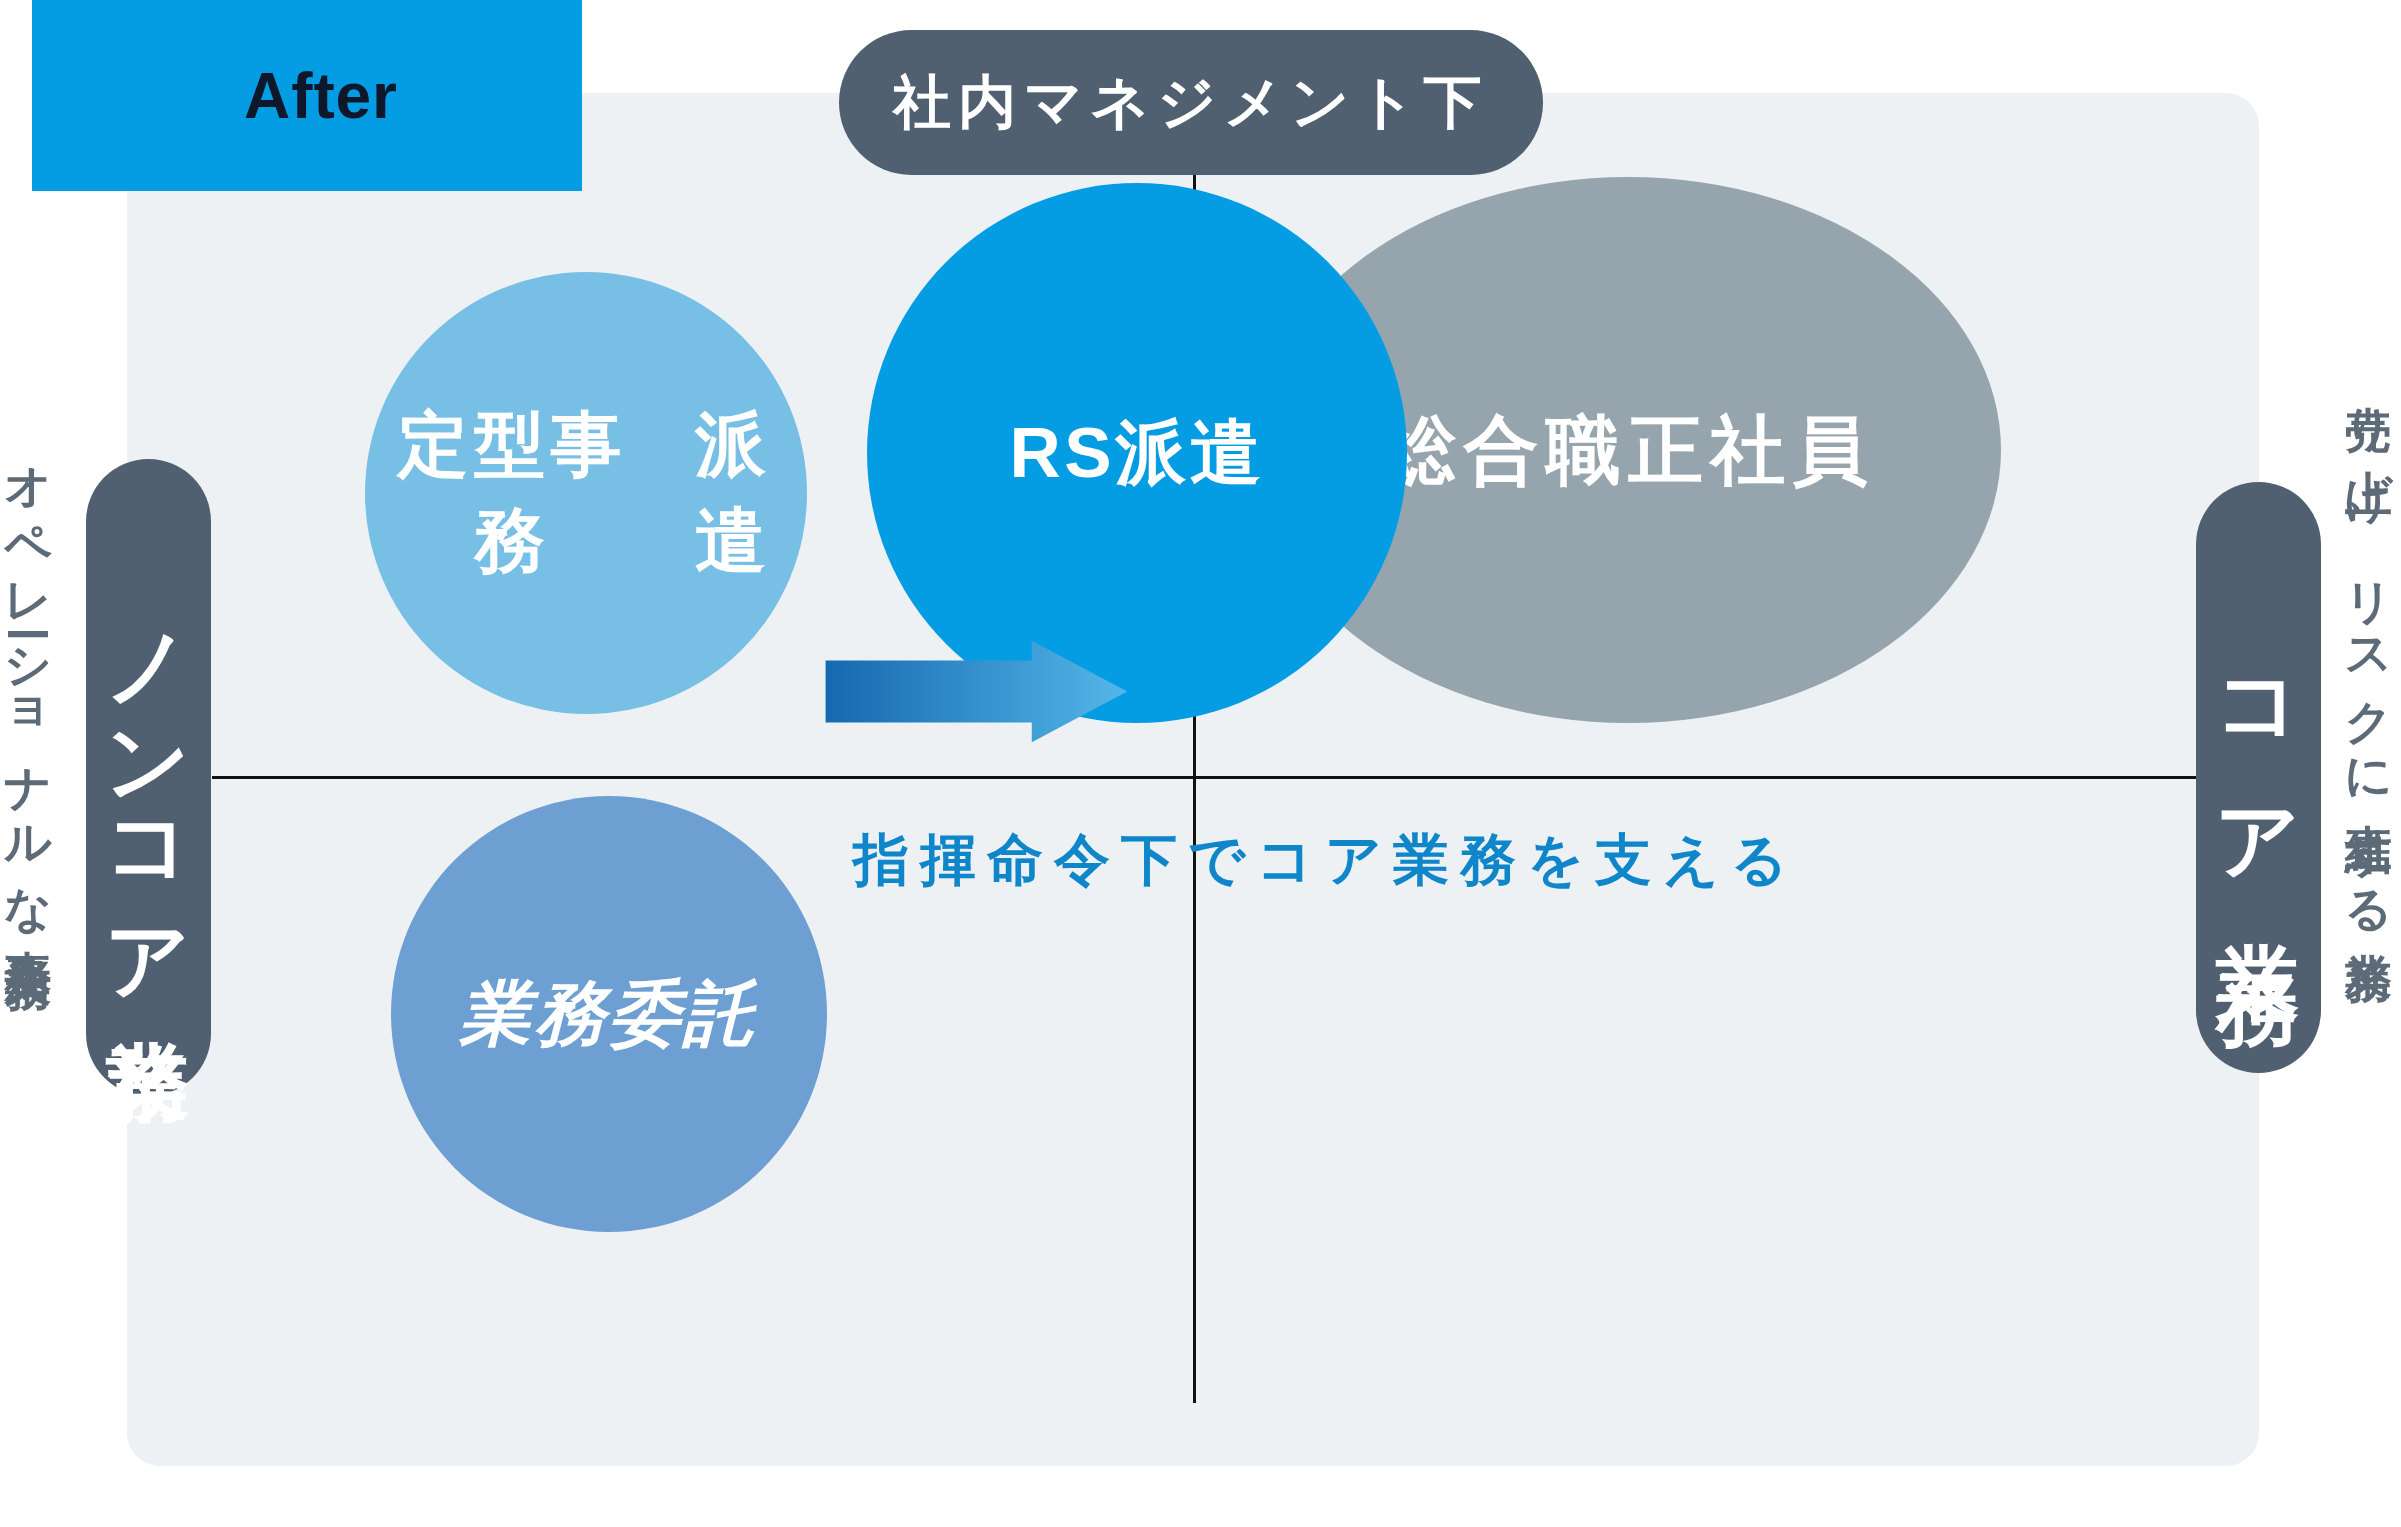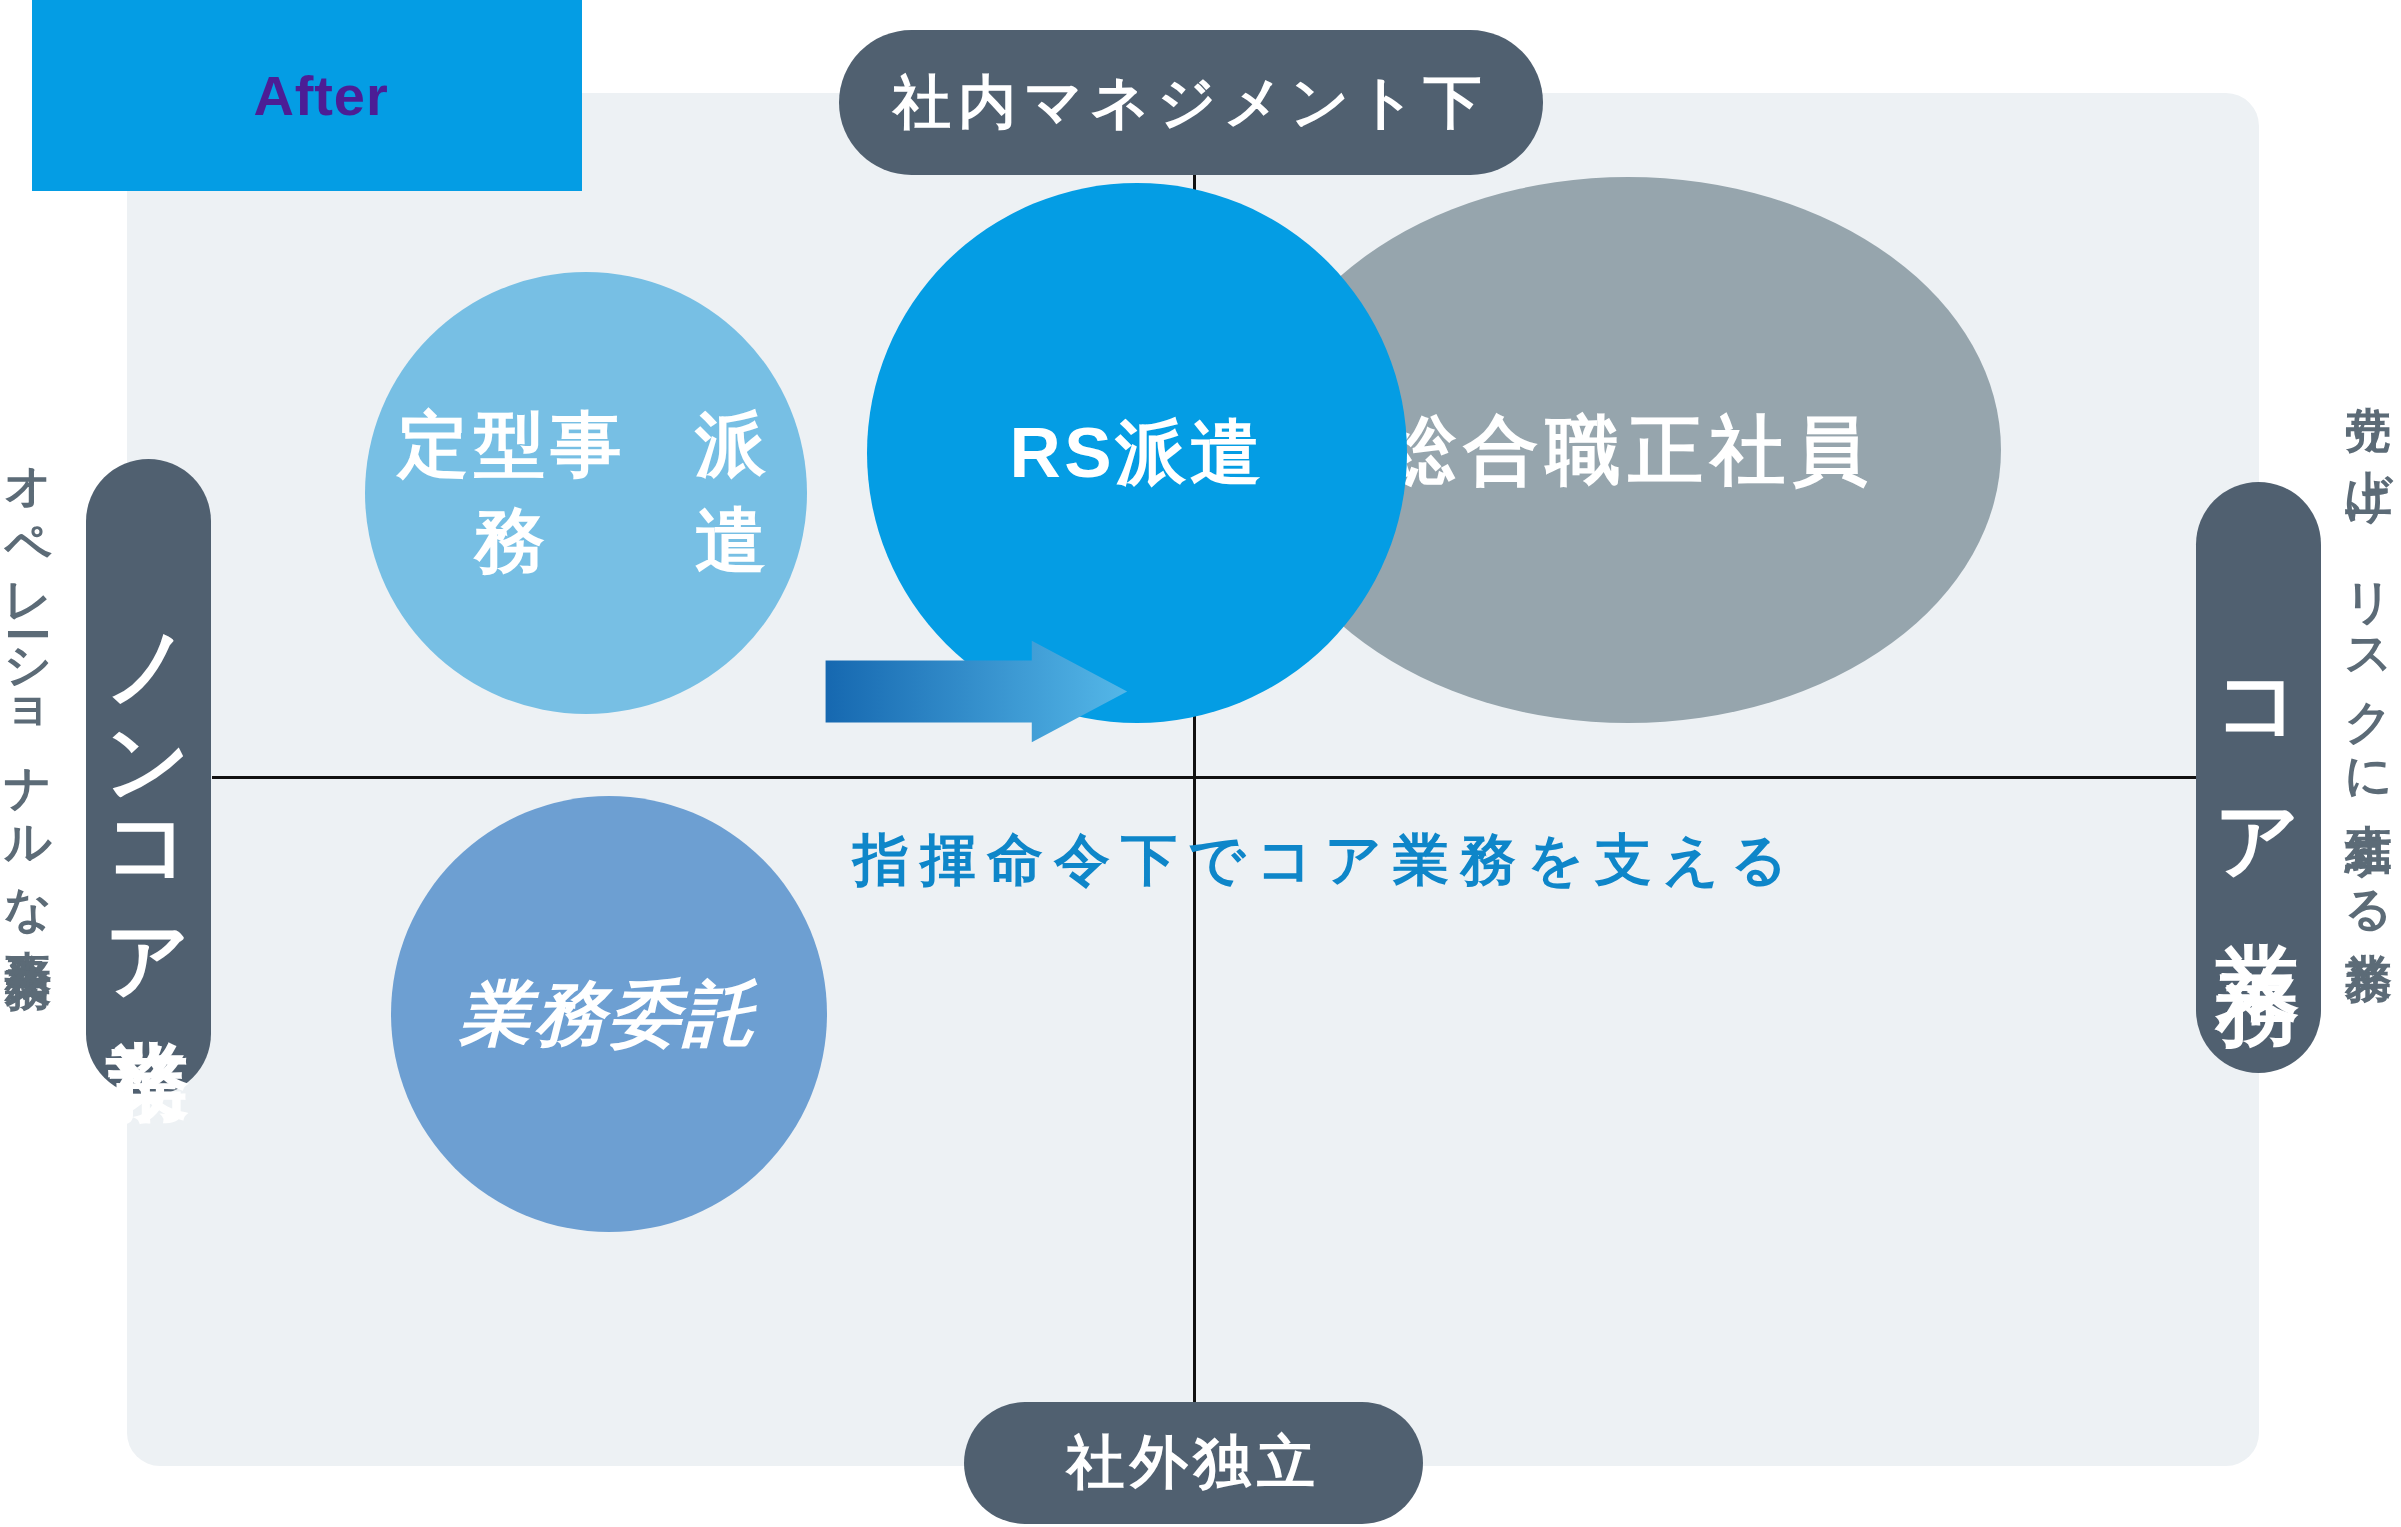--- a/index.html
+++ b/index.html
@@ -11,21 +11,21 @@
   .panel{
     position:absolute;left:127px;top:93px;width:2132px;height:1373px;
     background:var(--panel-bg,#edf1f4);border-radius:33px;z-index:1;
   }
   
   .after-badge{
     position:absolute;left:32px;top:0;width:550px;height:191px;
     background:var(--brand-blue,#049de4);z-index:7;
     display:flex;align-items:center;justify-content:center;
   }
-  .after-badge span{color:#4c1d95;font-size:56px;font-weight:700;letter-spacing:0.9px;margin-left:28px;}
+  .after-badge span{color:#0f172a;font-size:64px;font-weight:700;letter-spacing:0.9px;margin-left:28px;}
   
   .axis-h{position:absolute;left:212px;top:776px;width:1984px;height:2.7px;background:var(--axis-black,#111);z-index:2;}
   .axis-v{position:absolute;left:1193px;top:155px;width:2.7px;height:1248px;background:var(--axis-black,#111);z-index:2;}
   
   .pill{
     position:absolute;background:var(--pill-slate,#506070);color:#fff;
     display:flex;align-items:center;justify-content:center;
     font-weight:700;z-index:6;border-radius:908px;
   }
   .pill-top{left:839px;top:30px;width:704px;height:145px;font-size:58px;letter-spacing:7.3px;}
@@ -106,23 +106,20 @@
 
   <div class="annotation">指揮命令下でコア業務を支える</div>
 
   <div class="after-badge">
     <span>After</span>
   </div>
 
   <div class="pill pill-top">
     <span>社内マネジメント下</span>
   </div>
-  <div class="pill pill-bottom">
-    <span>社外独立</span>
-  </div>
   <div class="pill pill-left">
     <span class="vlabel">ノンコア業務</span>
   </div>
   <div class="pill pill-right">
     <span class="vlabel">コア業務</span>
   </div>
 
   <div class="outer-caption left">オペレーショナルな事務業務</div>
   <div class="outer-caption right">売り上げ、リスクに直結する業務</div>
 

